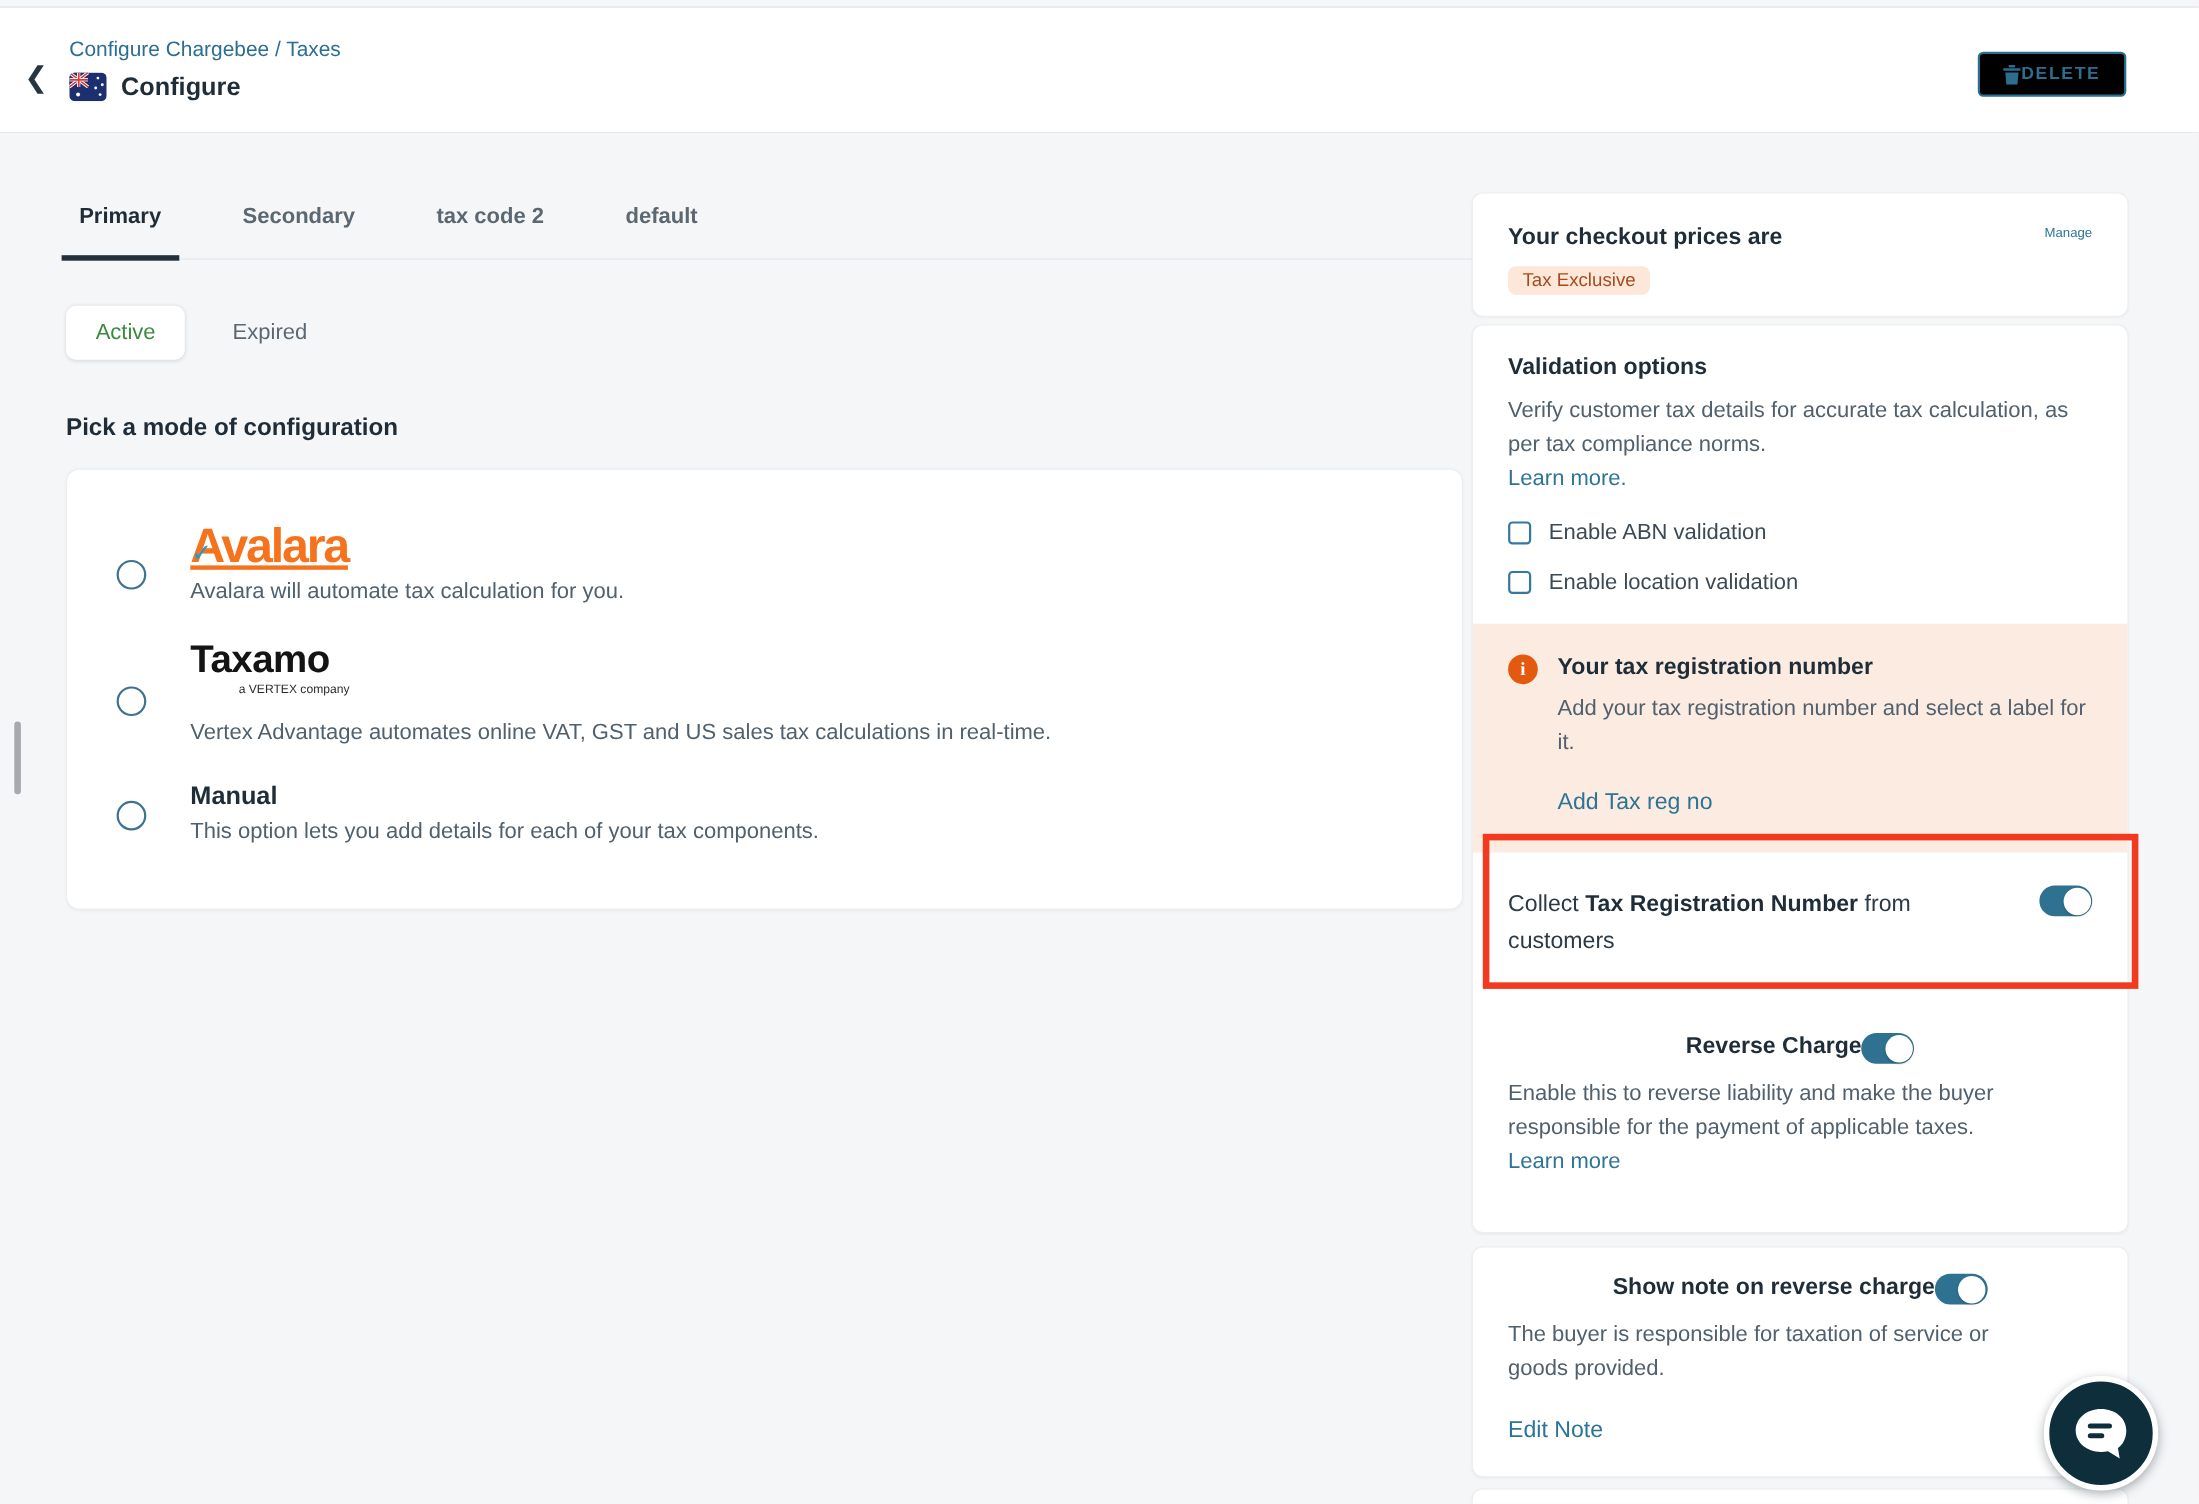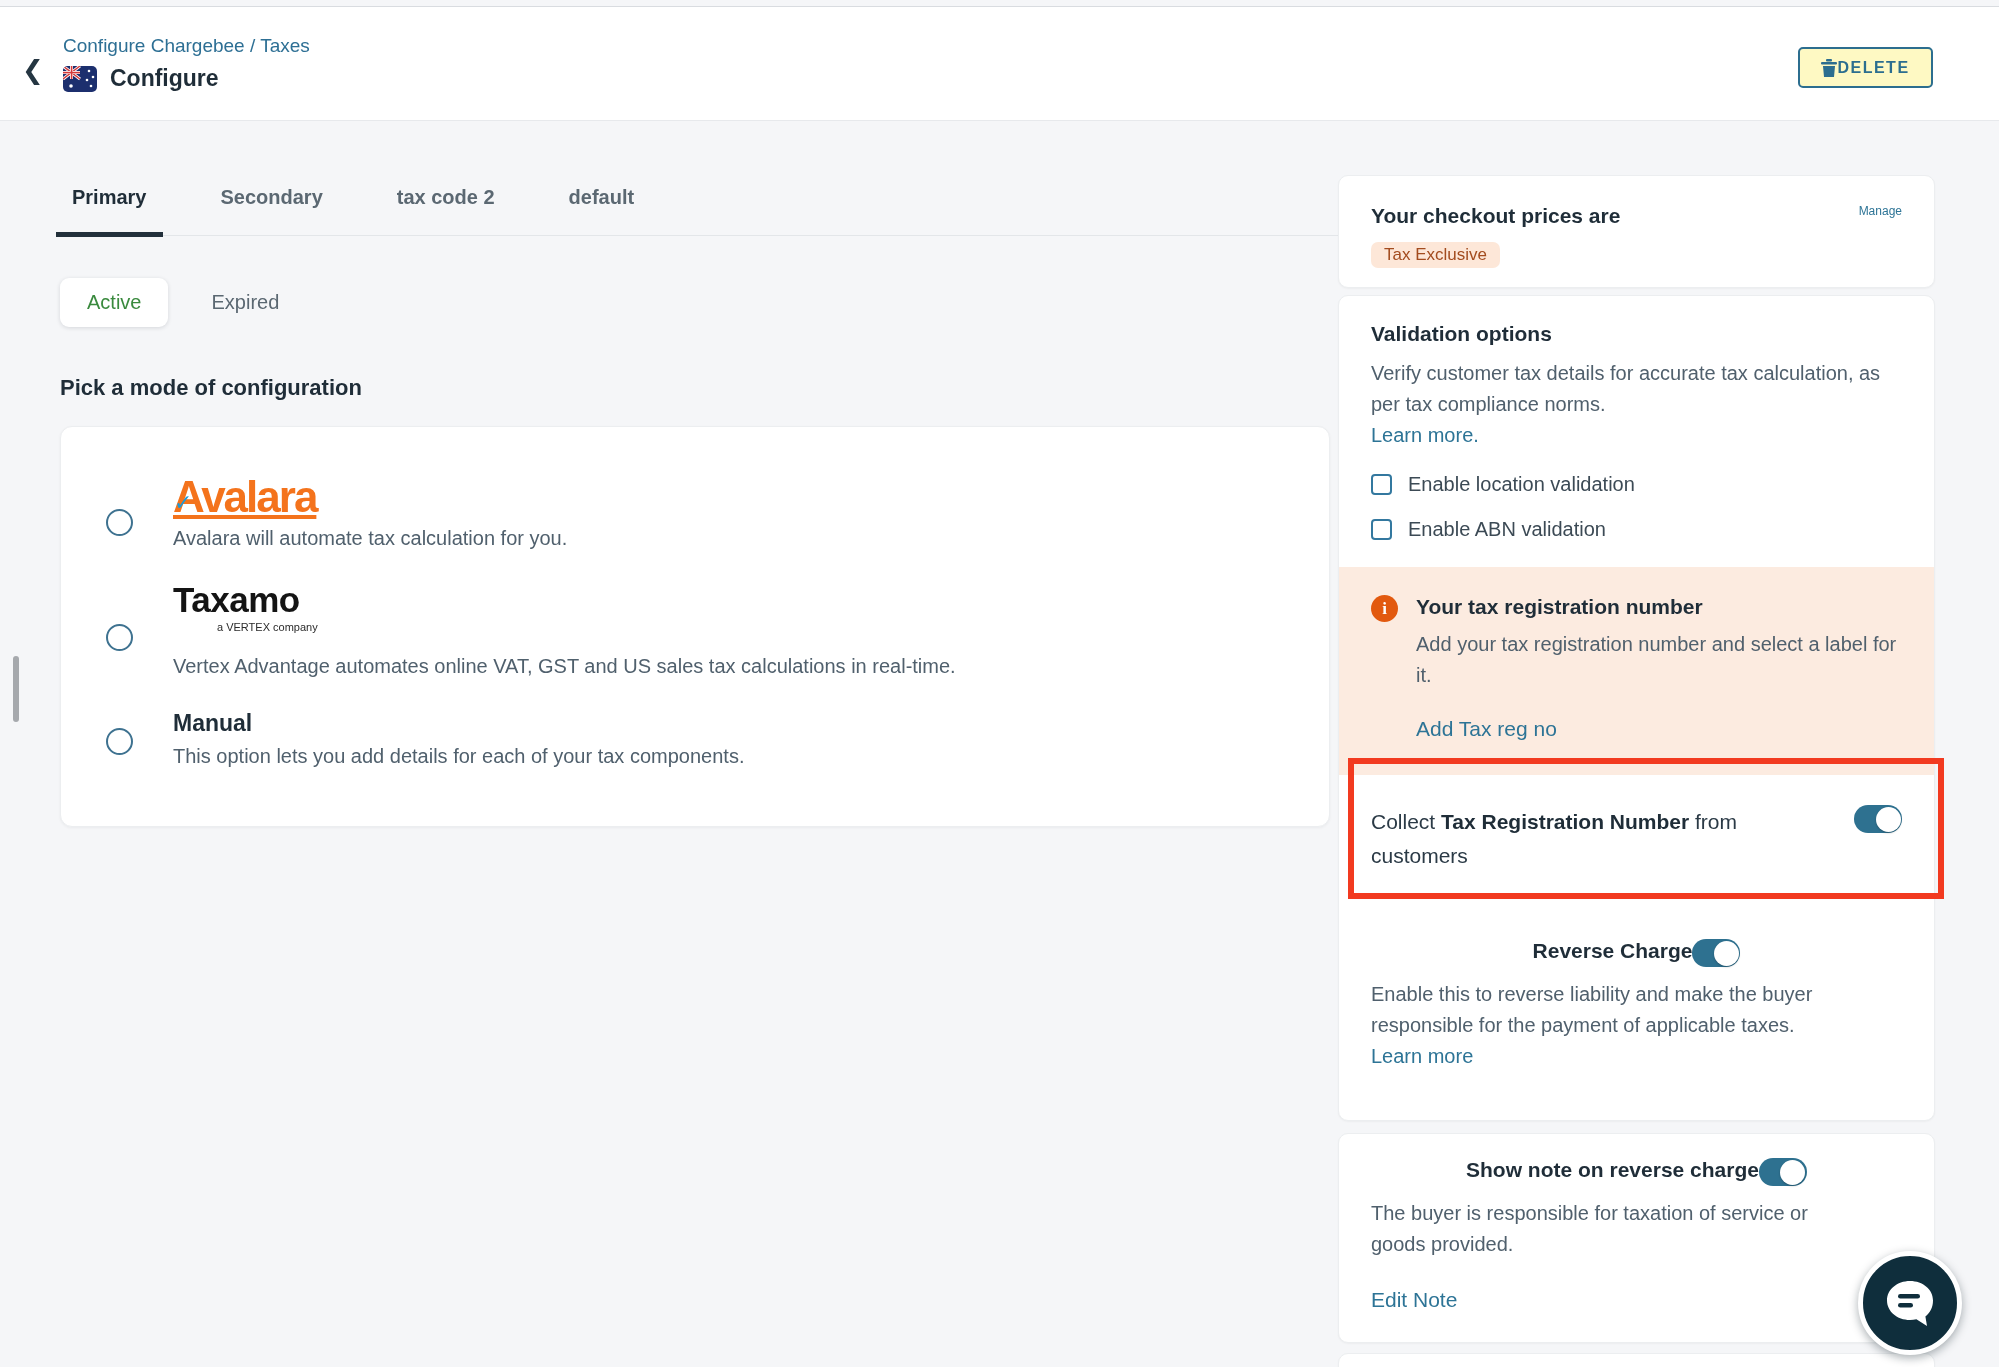--- a/index.html
+++ b/index.html
@@ -10,21 +10,21 @@
   }
   .top-line { position:absolute; top:6px; left:0; width:100%; height:1px; background:#d9dce0; }
 
   
   .header { position:absolute; top:7px; left:0; width:100%; height:114px; background:#fff; border-bottom:1px solid #e7e9ec; }
   .back-btn { position:absolute; left:22px; top:50px; font-size:26px; font-weight:bold; color:#253642; cursor:pointer; line-height:1; }
   .crumb { position:absolute; left:63px; top:28px; font-size:19px; color:#2d6f94; }
   .title-row { position:absolute; left:63px; top:58px; display:flex; align-items:center; gap:13px; }
   .flag { width:34px; height:26px; border-radius:5px; overflow:hidden; display:block; }
   .page-title { font-size:23px; font-weight:bold; color:#1f2d38; }
-  .delete-btn { position:absolute; right:66px; top:40px; width:135px; height:41px; background:#fef9c3;
+  .delete-btn { position:absolute; right:66px; top:40px; width:135px; height:41px; background:#000000;
     border:2px solid #2c6e8f; border-radius:5px; display:flex; align-items:center; justify-content:center;
     color:#2c6e8f; font-size:16px; font-weight:bold; letter-spacing:1.5px; cursor:pointer; }
 
   
   .left-col { position:absolute; left:60px; top:174px; width:1285px; }
   .tabs { display:flex; gap:66px; padding-left:8px; border-bottom:1px solid #e3e6e9; }
   .tab { font-size:20px; font-weight:bold; color:#5b6872; padding:12px 4px 26px 4px; position:relative; cursor:pointer; }
   .tab.active { color:#1f2d38; }
   .tab.active::after { content:""; position:absolute; left:-12px; right:-12px; bottom:-2px; height:5px; background:#22303b; }
 
@@ -201,25 +201,25 @@
 
   <div class="card card2">
     <div class="sect">
       <div class="panel-title">Validation options</div>
       <div class="panel-desc">
         <span>Verify customer tax details for accurate tax calculation, as per tax compliance norms.</span><br>
         <span class="inline-link">Learn more.</span>
       </div>
       <div class="cb-row">
         <span class="cb-box"></span>
-        <span class="cb-label">Enable location validation</span>
+        <span class="cb-label">Enable ABN validation</span>
       </div>
       <div class="cb-row">
         <span class="cb-box"></span>
-        <span class="cb-label">Enable ABN validation</span>
+        <span class="cb-label">Enable location validation</span>
       </div>
     </div>
 
     <div class="peach">
       <span class="info-icon">i</span>
       <div class="peach-body">
         <div class="panel-title">Your tax registration number</div>
         <div class="panel-desc">Add your tax registration number and select a label for it.</div>
         <span class="link peach-link">Add Tax reg no</span>
       </div>

